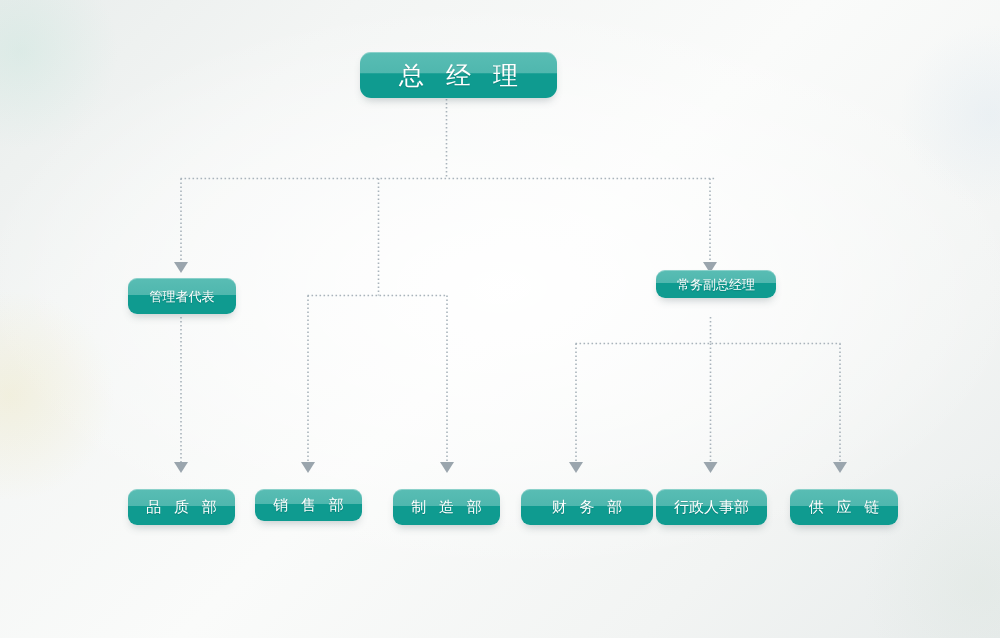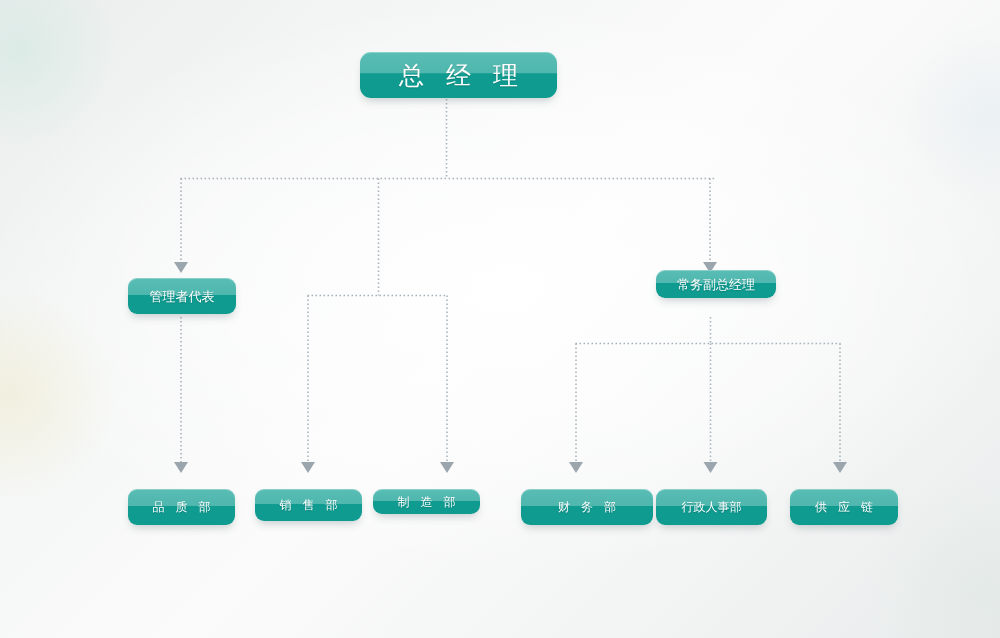--- a/index.html
+++ b/index.html
@@ -70,24 +70,23 @@
     letter-spacing: 7px;
     text-indent: 7px;
     border-radius: 11px;
   }
   .node-box.level-2 {
     font-size: 13px;
     letter-spacing: 0px;
     text-align: center;
   }
   .node-box.level-3 {
-    font-size: 12px;
+    font-size: 15px;
     letter-spacing: 4px;
     text-indent: 4px;
-    font-family: Liberation Serif, serif;
   }
   .node-box.level-3.tight {
     letter-spacing: 0px;
     text-indent: 0px;
   }
   .node-label {
     display: block;
     line-height: 1;
   }
 </style>
@@ -160,21 +159,21 @@
   </div>
 
   <div class="node-box level-3" style="left:128px; top:489px; width:107px; height:36px;">
     <span class="node-label">品 质 部</span>
   </div>
 
   <div class="node-box level-3" style="left:255px; top:489px; width:107px; height:32px;">
     <span class="node-label">销 售 部</span>
   </div>
 
-  <div class="node-box level-3" style="left:373px; top:489px; width:107px; height:25px;">
+  <div class="node-box level-3" style="left:393px; top:489px; width:107px; height:36px;">
     <span class="node-label">制 造 部</span>
   </div>
 
   <div class="node-box level-3" style="left:521px; top:489px; width:132px; height:36px;">
     <span class="node-label">财 务 部</span>
   </div>
 
   <div class="node-box level-3" style="left:790px; top:489px; width:108px; height:36px;">
     <span class="node-label">供 应 链</span>
   </div>

